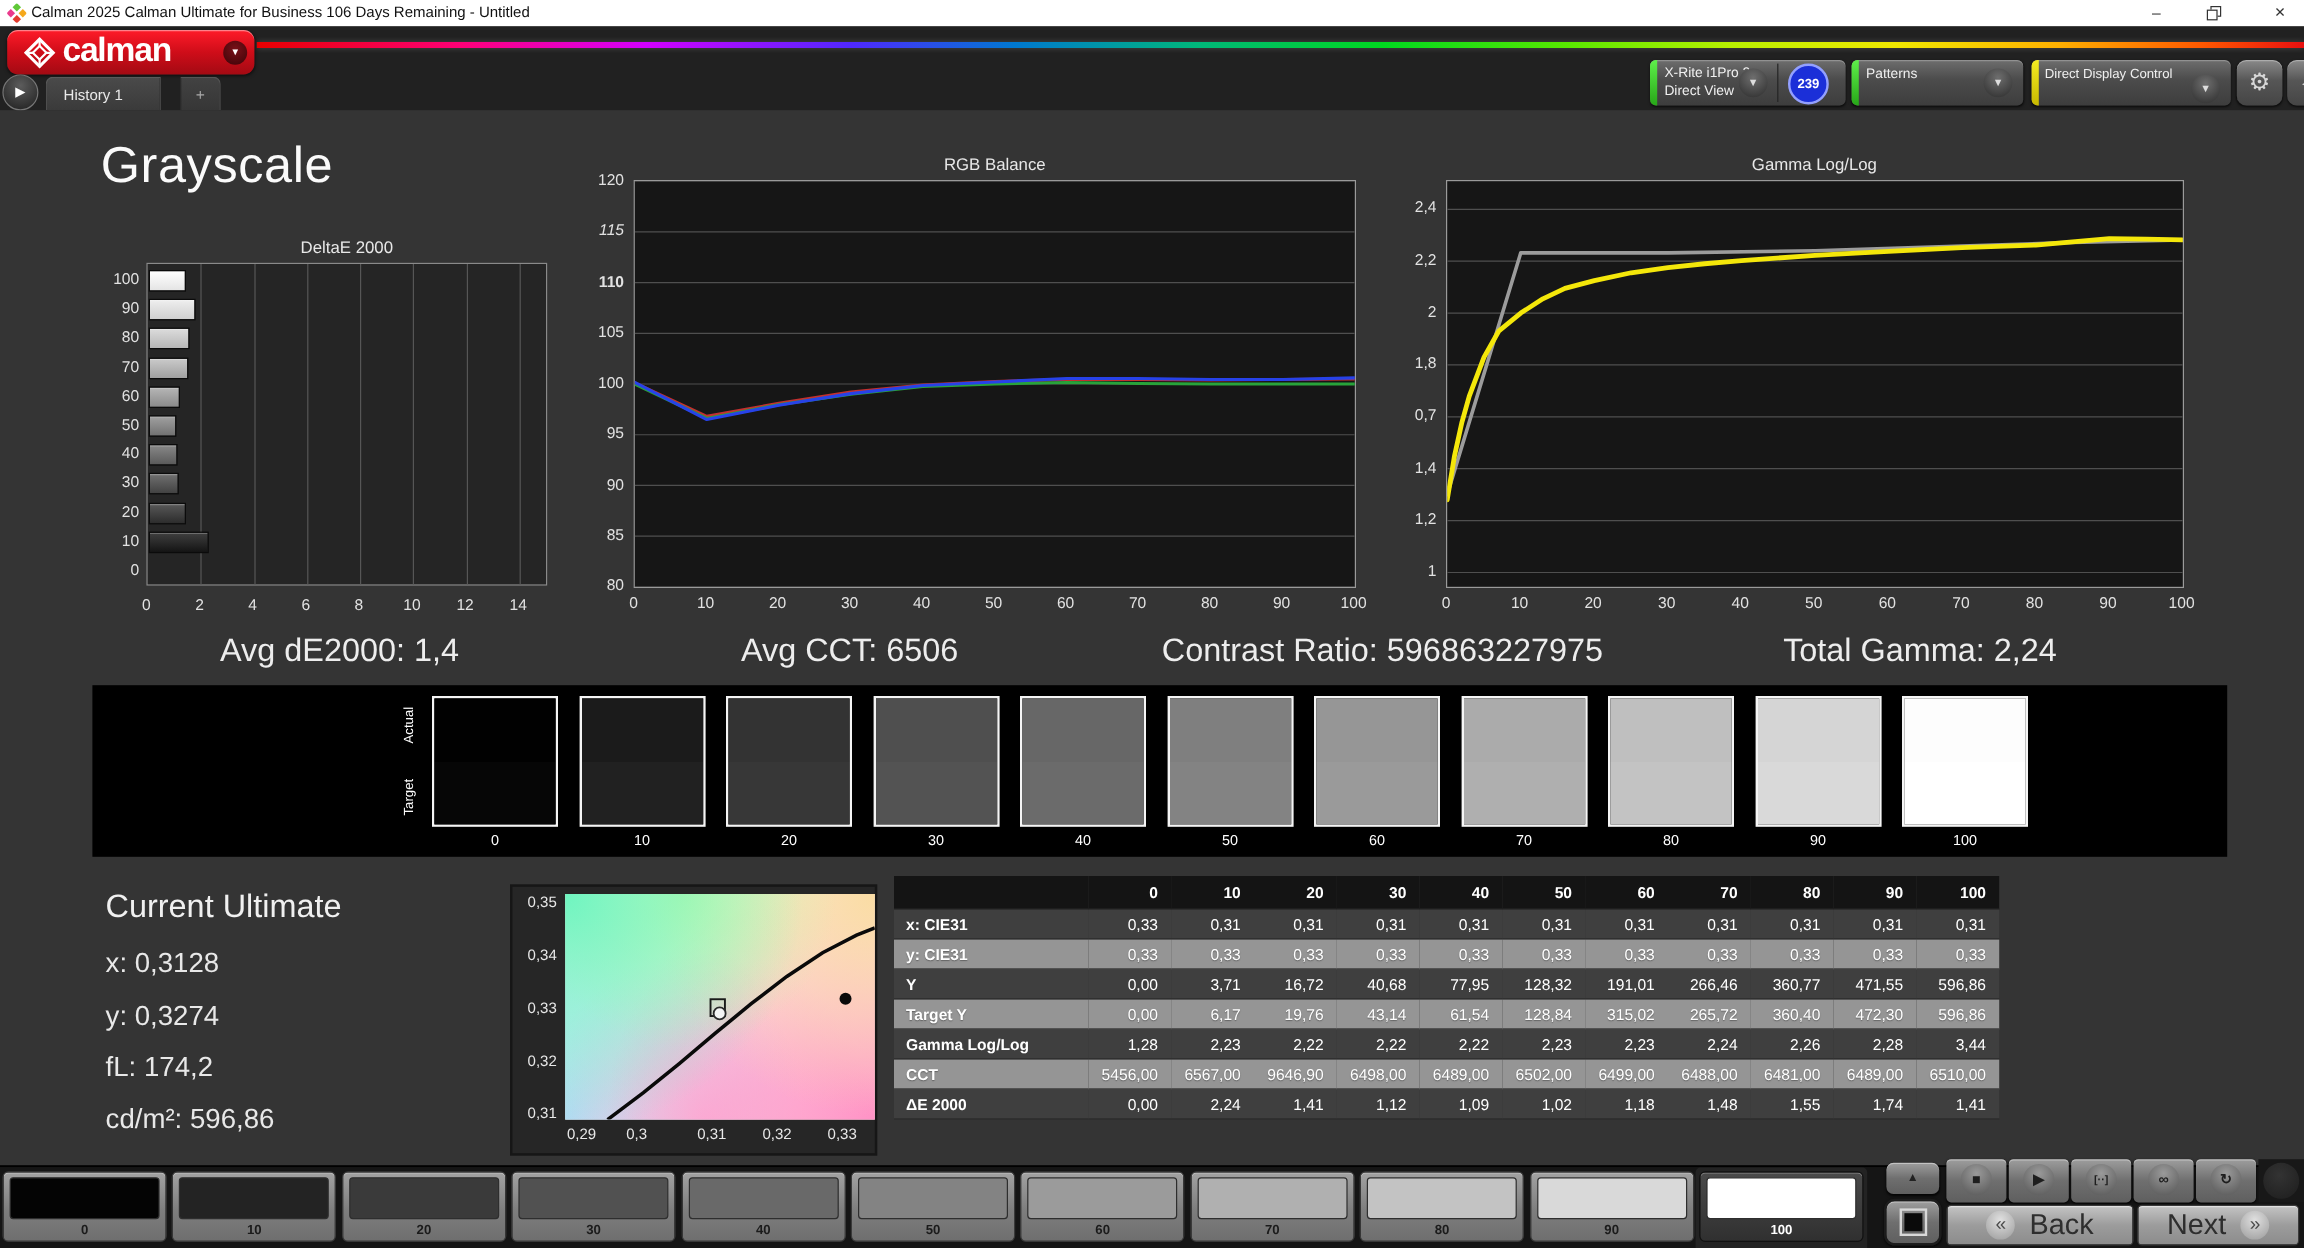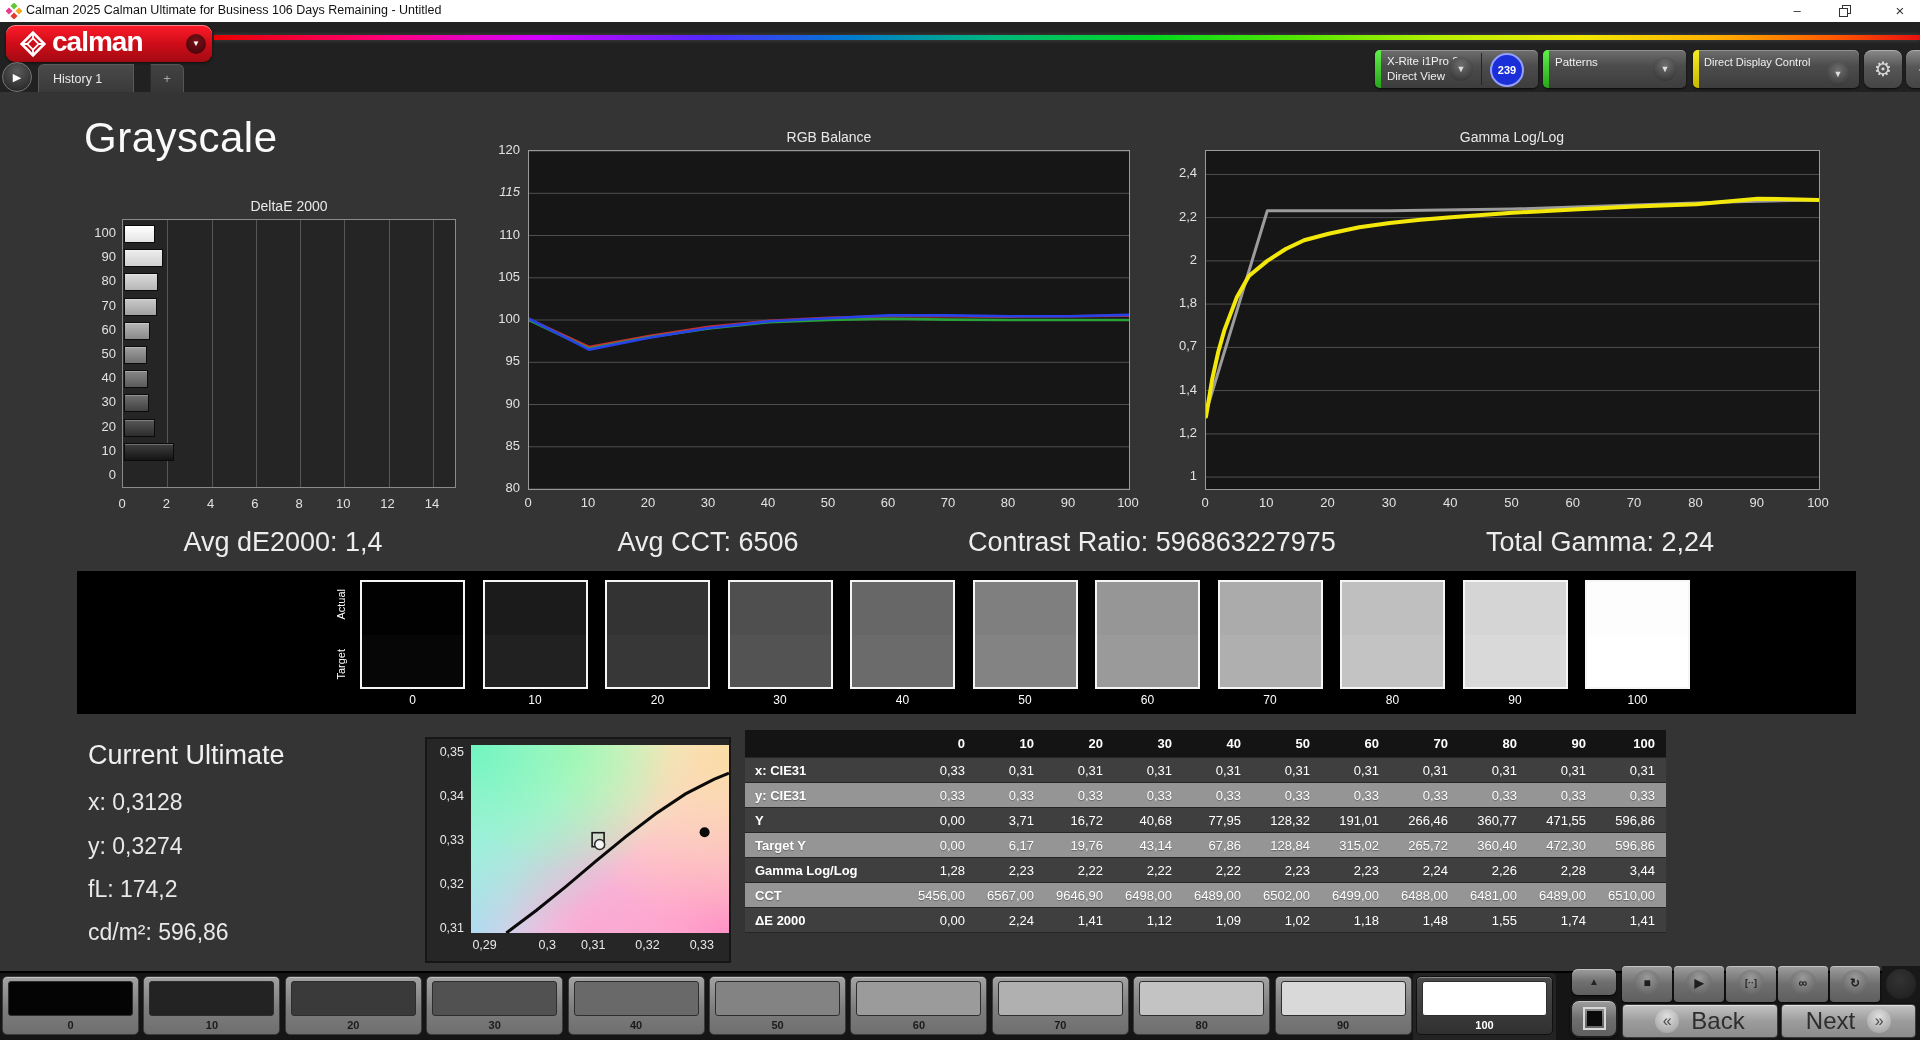--- a/index.html
+++ b/index.html
@@ -355,21 +355,21 @@
       <div class="tcell tone-dark" style="width: 69px; height: 25px; line-height: 25px;">360,77</div>
       <div class="tcell tone-dark" style="width: 69px; height: 25px; line-height: 25px;">471,55</div>
       <div class="tcell tone-dark" style="width: 69px; height: 25px; line-height: 25px;">596,86</div>
     </div>
     <div class="trow">
       <div class="tcell tlabel tone-light" style="width: 162px; height: 25px; line-height: 25px;">Target Y</div>
       <div class="tcell tone-light" style="width: 69px; height: 25px; line-height: 25px;">0,00</div>
       <div class="tcell tone-light" style="width: 69px; height: 25px; line-height: 25px;">6,17</div>
       <div class="tcell tone-light" style="width: 69px; height: 25px; line-height: 25px;">19,76</div>
       <div class="tcell tone-light" style="width: 69px; height: 25px; line-height: 25px;">43,14</div>
-      <div class="tcell tone-light" style="width: 69px; height: 25px; line-height: 25px;">67,86</div>
+      <div class="tcell tone-light" style="width: 69px; height: 25px; line-height: 25px;">61,54</div>
       <div class="tcell tone-light" style="width: 69px; height: 25px; line-height: 25px;">128,84</div>
       <div class="tcell tone-light" style="width: 69px; height: 25px; line-height: 25px;">315,02</div>
       <div class="tcell tone-light" style="width: 69px; height: 25px; line-height: 25px;">265,72</div>
       <div class="tcell tone-light" style="width: 69px; height: 25px; line-height: 25px;">360,40</div>
       <div class="tcell tone-light" style="width: 69px; height: 25px; line-height: 25px;">472,30</div>
       <div class="tcell tone-light" style="width: 69px; height: 25px; line-height: 25px;">596,86</div>
     </div>
     <div class="trow">
       <div class="tcell tlabel tone-dark" style="width: 162px; height: 25px; line-height: 25px;">Gamma Log/Log</div>
       <div class="tcell tone-dark" style="width: 69px; height: 25px; line-height: 25px;">1,28</div>
@@ -506,21 +506,21 @@
 <div class="tick-label tl-center" style="left: 107px; top: 496px; width: 30px;">0</div>
 <div class="tick-label tl-center" style="left: 151.3px; top: 496px; width: 30px;">2</div>
 <div class="tick-label tl-center" style="left: 195.5px; top: 496px; width: 30px;">4</div>
 <div class="tick-label tl-center" style="left: 239.8px; top: 496px; width: 30px;">6</div>
 <div class="tick-label tl-center" style="left: 284.1px; top: 496px; width: 30px;">8</div>
 <div class="tick-label tl-center" style="left: 328.3px; top: 496px; width: 30px;">10</div>
 <div class="tick-label tl-center" style="left: 372.6px; top: 496px; width: 30px;">12</div>
 <div class="tick-label tl-center" style="left: 416.9px; top: 496px; width: 30px;">14</div>
 <div class="tick-label tl-right" style="left: 476px; top: 142px; width: 44px;">120</div>
 <div class="tick-label tl-right" style="left: 476px; top: 184.3px; width: 44px; font-style: italic;">115</div>
-<div class="tick-label tl-right" style="left: 476px; top: 226.5px; width: 44px;">110</div>
+<div class="tick-label tl-right" style="left: 476px; top: 226.5px; width: 44px; font-weight: bold;">110</div>
 <div class="tick-label tl-right" style="left: 476px; top: 268.8px; width: 44px;">105</div>
 <div class="tick-label tl-right" style="left: 476px; top: 311px; width: 44px;">100</div>
 <div class="tick-label tl-right" style="left: 476px; top: 353.3px; width: 44px;">95</div>
 <div class="tick-label tl-right" style="left: 476px; top: 395.5px; width: 44px;">90</div>
 <div class="tick-label tl-right" style="left: 476px; top: 437.8px; width: 44px;">85</div>
 <div class="tick-label tl-right" style="left: 476px; top: 480px; width: 44px;">80</div>
 <div class="tick-label tl-center" style="left: 510px; top: 495px; width: 36px;">0</div>
 <div class="tick-label tl-center" style="left: 570px; top: 495px; width: 36px;">10</div>
 <div class="tick-label tl-center" style="left: 630px; top: 495px; width: 36px;">20</div>
 <div class="tick-label tl-center" style="left: 690px; top: 495px; width: 36px;">30</div>
@@ -549,16 +549,16 @@
 <div class="tick-label tl-center" style="left: 1616.1px; top: 495px; width: 36px;">70</div>
 <div class="tick-label tl-center" style="left: 1677.4px; top: 495px; width: 36px;">80</div>
 <div class="tick-label tl-center" style="left: 1738.7px; top: 495px; width: 36px;">90</div>
 <div class="tick-label tl-center" style="left: 1800px; top: 495px; width: 36px;">100</div>
 <div class="cie-tick tl-right" style="left: 430px; top: 745px; width: 34px; text-align: right;">0,35</div>
 <div class="cie-tick tl-right" style="left: 430px; top: 789.1px; width: 34px; text-align: right;">0,34</div>
 <div class="cie-tick tl-right" style="left: 430px; top: 833.1px; width: 34px; text-align: right;">0,33</div>
 <div class="cie-tick tl-right" style="left: 430px; top: 877.1px; width: 34px; text-align: right;">0,32</div>
 <div class="cie-tick tl-right" style="left: 430px; top: 921.2px; width: 34px; text-align: right;">0,31</div>
 <div class="cie-tick tl-center" style="left: 467.6px; top: 938px; width: 34px; text-align: center;">0,29</div>
-<div class="cie-tick tl-center" style="left: 521.9px; top: 938px; width: 34px; text-align: right;">0,3</div>
+<div class="cie-tick tl-center" style="left: 521.9px; top: 938px; width: 34px; text-align: left;">0,3</div>
 <div class="cie-tick tl-center" style="left: 576.2px; top: 938px; width: 34px; text-align: center;">0,31</div>
 <div class="cie-tick tl-center" style="left: 630.5px; top: 938px; width: 34px; text-align: center;">0,32</div>
 <div class="cie-tick tl-center" style="left: 684.8px; top: 938px; width: 34px; text-align: center;">0,33</div>
 
 </body></html>

